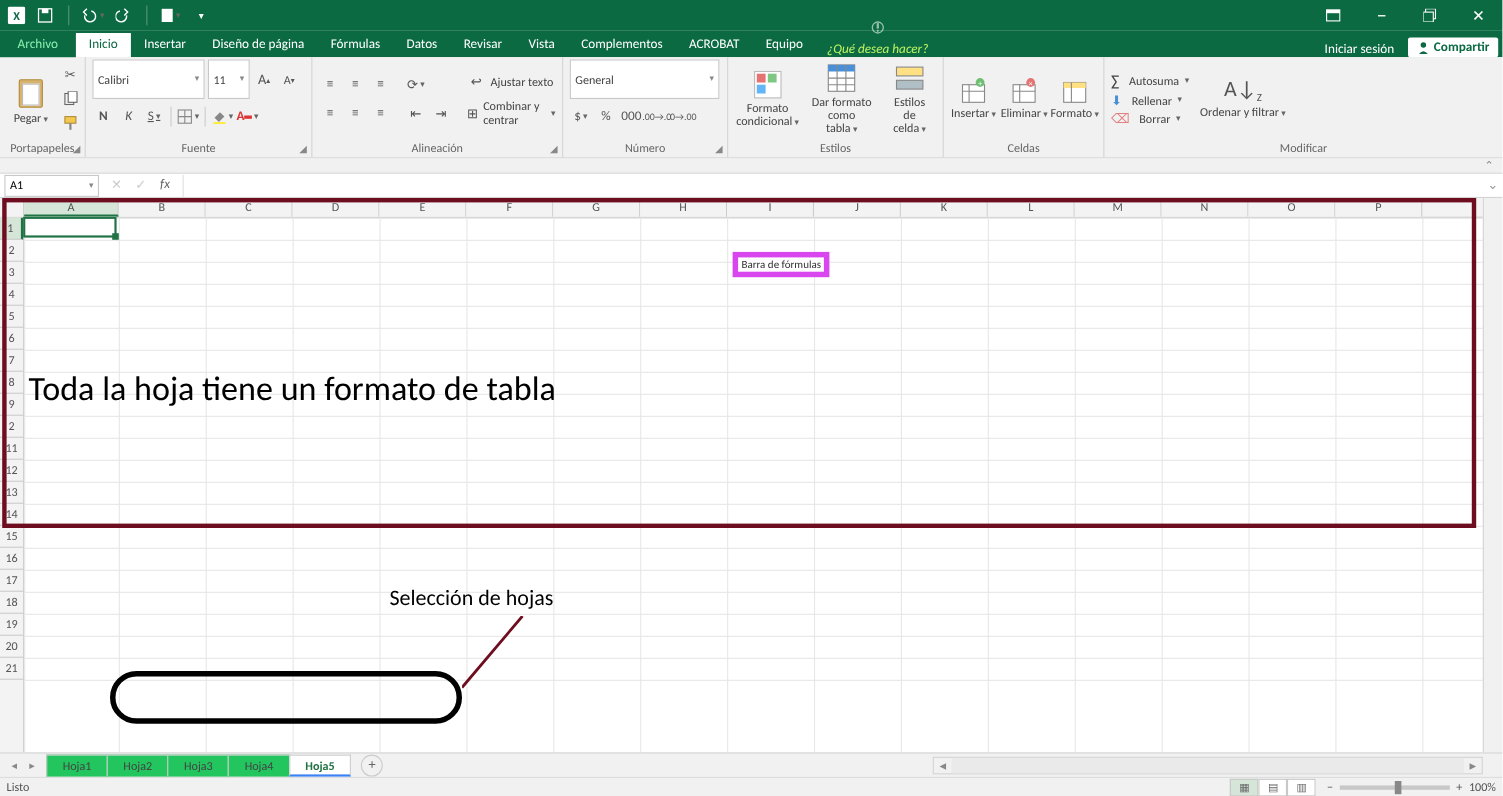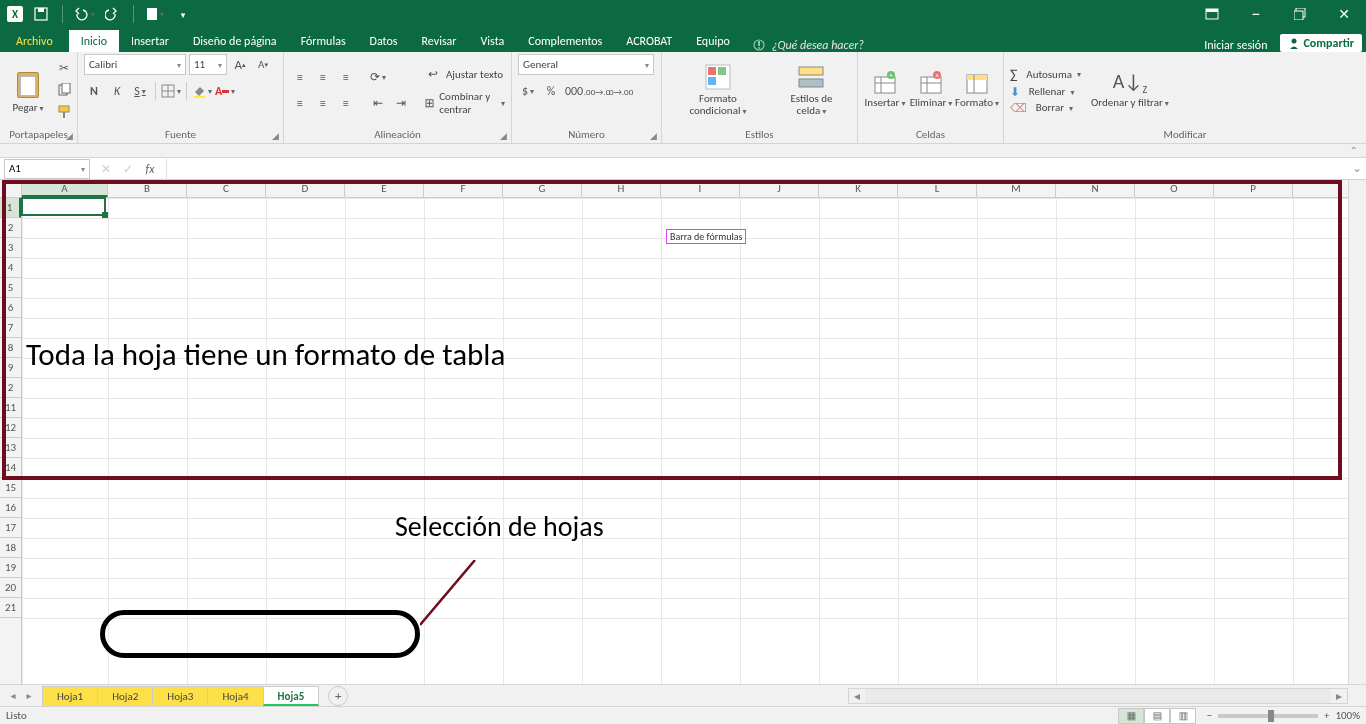--- a/index.html
+++ b/index.html
@@ -11,63 +11,63 @@
 .tb-icon { width:18px; height:18px; display:flex; align-items:center; justify-content:center; }
 .tb-sep { width:1px; height:18px; background: rgba(255,255,255,.3); margin:0 4px;}
 .tb-btn { width:22px; height:22px; display:flex; align-items:center; justify-content:center; color:#fff; }
 .tb-title { position:absolute; left:0; right:0; text-align:center; font-size:12px; }
 .tb-right { position:absolute; right:0; display:flex; }
 .tb-winbtn { width:44px; height:28px; display:flex; align-items:center; justify-content:center; color:#fff; }
 
 
 .ribbontabs { height: 24px; background: #0b6a42; color:#fff; display:flex; align-items:flex-end; padding-left:0; }
 .rtab { padding: 4px 12px 4px 12px; font-size:12px; cursor:default; }
-.rtab.archivo { background:#0b6a42; color:#fde047; padding:4px 16px; }
+.rtab.archivo { background:#0b6a42; color:#86efac; padding:4px 16px; }
 .rtab.active { background:#fff; color:#0b6a42; }
 .ribbontabs .spacer{flex:1;}
 .signin { color:#fff; padding:0 12px; font-size:12px;}
 .share { background:#fff; color:#0b6a42; padding:2px 8px; margin-right:4px; display:flex; align-items:center; gap:4px; border-radius:2px;font-weight:bold;}
 
 
 .ribbon { height: 92px; background:#f1f1f1; border-bottom:1px solid #d4d4d4; display:flex; }
 .rgroup { border-right:1px solid #d4d4d4; display:flex; flex-direction:column; padding:2px 6px 0 6px; }
 .rgroup-body { flex:1; display:flex; align-items:center; gap:4px; }
 .rgroup-label { font-size:11px; color:#666; text-align:center; padding:2px 0; position:relative;}
 .rgroup-label .dlg { position:absolute; right:-2px; bottom:2px; font-size:9px; color:#888;}
 .bigbtn { display:flex; flex-direction:column; align-items:center; justify-content:center; padding:2px 6px; min-width:44px; }
 .bigbtn .ic{ font-size:26px; line-height:1; color:#444;}
 .bigbtn .lbl { font-size:11px; text-align:center; line-height:1.1; margin-top:2px; color:#444;}
 .tri { font-size:8px; color:#666; margin-left:2px;}
 .col { display:flex; flex-direction:column; gap:2px; }
 .row { display:flex; align-items:center; gap:3px; }
-.combo { height:21px; border:1px solid #c8c8c8; background:#fff; display:flex; align-items:center; padding:0 4px; font-size:11px; color:#444;}
+.combo { height:36px; border:1px solid #c8c8c8; background:#fff; display:flex; align-items:center; padding:0 4px; font-size:11px; color:#444;}
 .combo .dd{margin-left:auto; font-size:8px; color:#888; padding-left:6px;}
 .minibtn{ width:20px;height:20px; display:flex;align-items:center;justify-content:center;color:#555;font-size:12px;}
-.tell{ display:flex; align-items:center; color:#e5e5e5; gap:6px; padding:0 10px;}
+.tell{ display:flex; align-items:center; color:#bef264; gap:6px; padding:0 10px;flex-direction:column;}
 .tell svg{opacity:.7}
 
 
 .clip-ic{ width:30px;height:34px; position:relative;}
 .clip-ic .board{position:absolute;left:4px;top:6px;width:22px;height:26px;background:#d9b36c;border:1px solid #b08a3e;border-radius:2px;}
 .clip-ic .paper{position:absolute;left:7px;top:10px;width:16px;height:20px;background:#fff;border:1px solid #bbb;}
 
 
 .collapse-row{ height:14px; background:#f1f1f1; border-bottom:1px solid #d4d4d4; text-align:right; padding-right:8px; color:#888; font-size:10px;}
 
 
 .fxbar { height:22px; border-bottom:1px solid #d4d4d4; display:flex; align-items:center; background:#fff;}
 .namebox { width:86px; height:20px; border:1px solid #c8c8c8; margin-left:4px; display:flex; align-items:center; padding:0 4px; font-size:11px;}
 .namebox .dd{margin-left:auto;font-size:8px;color:#888;}
 .fx-btns{ display:flex; gap:6px; margin:0 8px; color:#999;}
 .fx-btns span{width:16px;text-align:center;}
 .fx-input{ flex:1; border-left:1px solid #e0e0e0; height:20px; padding:0 6px; position:relative;}
 .fx-expand{ position:absolute; right:4px; top:2px; color:#999;}
 
 
-.fb-tip{ position:absolute; left:666px; top:229px; background:#fff; border:1px solid #d946ef; font-size:10px; padding:0 3px; color:#333; z-index:20;}
+.fb-tip{ position:absolute; left:666px; top:229px; background:#fff; border:5px solid #d946ef; font-size:10px; padding:0 3px; color:#333; z-index:20;}
 
 
 .gridwrap{ position:relative; height: calc(724px - 28px - 24px - 92px - 14px - 22px - 22px - 18px); background:#fff;}
 .colhdrs{ display:flex; height:18px; border-bottom:1px solid #ccc; background:#f3f3f3; position:absolute; top:0; left:0; right:18px;}
 .selall{ width:22px; border-right:1px solid #ccc; background:#f3f3f3;}
 .ch{ border-right:1px solid #ccc; text-align:center; font-size:11px; color:#555; line-height:18px; background:#f3f3f3;}
 .ch.sel{ background:#d5e6d8; border-bottom:2px solid #217346;}
 .rowhdrs{ position:absolute; left:0; top:18px; bottom:0; width:22px; background:#f3f3f3; border-right:1px solid #ccc;}
 .rh{ height:20px; border-bottom:1px solid #ccc; text-align:center; font-size:11px; color:#555; line-height:20px;}
 .rh.sel{ background:#d5e6d8; border-right:2px solid #217346;}
@@ -82,22 +82,22 @@
 
 .annot-border{ position:absolute; border:4px solid #6d0d1f; pointer-events:none;}
 .annot-text{ position:absolute; font-family: Calibri, sans-serif; color:#000;}
 .annot-oval{ position:absolute; border:5px solid #000; border-radius:28px; pointer-events:none;}
 
 
 .sheetbar{ height:22px; border-top:1px solid #d4d4d4; display:flex; align-items:center; background:#f1f1f1; position:relative;}
 .sb-nav{ display:flex; gap:2px; padding:0 6px; color:#888;}
 .sb-nav span{ width:14px; text-align:center; font-size:10px;}
 .tabs{ display:flex; align-items:flex-end; height:100%;}
-.stab{ padding:2px 14px; border:1px solid #ccc; border-bottom:none; background:#fde047; font-size:11px; color:#444; margin-right:-1px; height:20px; line-height:16px;}
-.stab.active{ background:#fff; border-bottom:2px solid #22c55e; color:#217346; font-weight:bold;}
+.stab{ padding:2px 14px; border:1px solid #ccc; border-bottom:none; background:#22c55e; font-size:11px; color:#444; margin-right:-1px; height:20px; line-height:16px;}
+.stab.active{ background:#fff; border-bottom:2px solid #3b82f6; color:#217346; font-weight:bold;}
 .addsheet{ width:20px; height:20px; border:1px solid #ccc; border-radius:50%; margin-left:10px; display:flex;align-items:center;justify-content:center;color:#666;font-size:13px;}
 .hscroll{ position:absolute; right:18px; width:500px; height:16px; background:#f1f1f1; border:1px solid #d4d4d4; display:flex;}
 .hscroll .tr{width:16px;text-align:center;color:#888;}
 .hscroll .track{flex:1;background:#eaeaea;}
 
 
 .statusbar{ height:18px; background:#f1f1f1; border-top:1px solid #d4d4d4; display:flex; align-items:center; font-size:11px; color:#555; padding:0 6px;}
 .statusbar .spacer{flex:1;}
 .viewbtns{ display:flex; gap:0;}
 .viewbtns div{ width:26px; height:16px; border:1px solid #c8c8c8; display:flex;align-items:center;justify-content:center; background:#fff; font-size:10px; color:#666;}
@@ -331,20 +331,33 @@
       <div class="bigbtn">
           <span class="ic">
             <svg width="28" height="28">
               <rect x="2" y="2" width="24" height="24" fill="#fff" stroke="#bbb"></rect>
               <rect x="4" y="4" width="8" height="8" fill="#e57373"></rect>
               <rect x="14" y="4" width="8" height="8" fill="#81c784"></rect>
               <rect x="4" y="14" width="8" height="8" fill="#64b5f6"></rect>
             </svg>
           </span>
           <div class="lbl"><span>Formato condicional</span><span class="tri">▾</span></div>
+        </div>
+      <div class="bigbtn">
+          <span class="ic">
+            <svg width="28" height="28">
+              <rect x="2" y="2" width="24" height="24" fill="#fff" stroke="#888"></rect>
+              <rect x="2" y="2" width="24" height="6" fill="#4a90d9"></rect>
+              <line x1="10" y1="2" x2="10" y2="26" stroke="#888"></line>
+              <line x1="18" y1="2" x2="18" y2="26" stroke="#888"></line>
+              <line x1="2" y1="14" x2="26" y2="14" stroke="#888"></line>
+              <line x1="2" y1="20" x2="26" y2="20" stroke="#888"></line>
+            </svg>
+          </span>
+          <div class="lbl"><span>Dar formato como tabla</span><span class="tri">▾</span></div>
         </div>
       <div class="bigbtn">
           <span class="ic">
             <svg width="28" height="28">
               <rect x="2" y="4" width="24" height="8" fill="#ffe082" stroke="#888"></rect>
               <rect x="2" y="16" width="24" height="8" fill="#b0bec5" stroke="#888"></rect>
             </svg>
           </span>
           <div class="lbl"><span>Estilos de celda</span><span class="tri">▾</span></div>
         </div>
@@ -513,21 +526,21 @@
         <div class="hline" style="top: 420px;"></div>
       </div>
     <div class="activecell" id="activecell" style="left: -1px; top: -1px; width: 85px; height: 19px;">
         <div class="handle"></div>
       </div>
   </div>
   <div class="vscroll"></div>
 
   <div class="annot-border" style="left:2px;top:0px;width:1340px;height:300px;"></div>
   <div class="annot-text" style="left:26px;top:155px;font-size:31px;">Toda la hoja tiene un formato de tabla</div>
-  <div class="annot-text" style="left:354px;top:329px;font-size:28px;margin-left:41px;">Selección de hojas</div>
+  <div class="annot-text" style="left:354px;top:352px;font-size:20px;">Selección de hojas</div>
   <svg style="position:absolute;left:420px;top:380px;pointer-events:none;" width="70" height="70">
       <line x1="55" y1="0" x2="0" y2="65" stroke="#6d0d1f" stroke-width="2.5"></line>
     </svg>
   <div class="annot-oval" style="left:100px;top:430px;width:320px;height:48px;"></div>
 </div>
 
 <div class="sheetbar">
   <div class="sb-nav">
     <span>◂</span>
     <span>▸</span>

